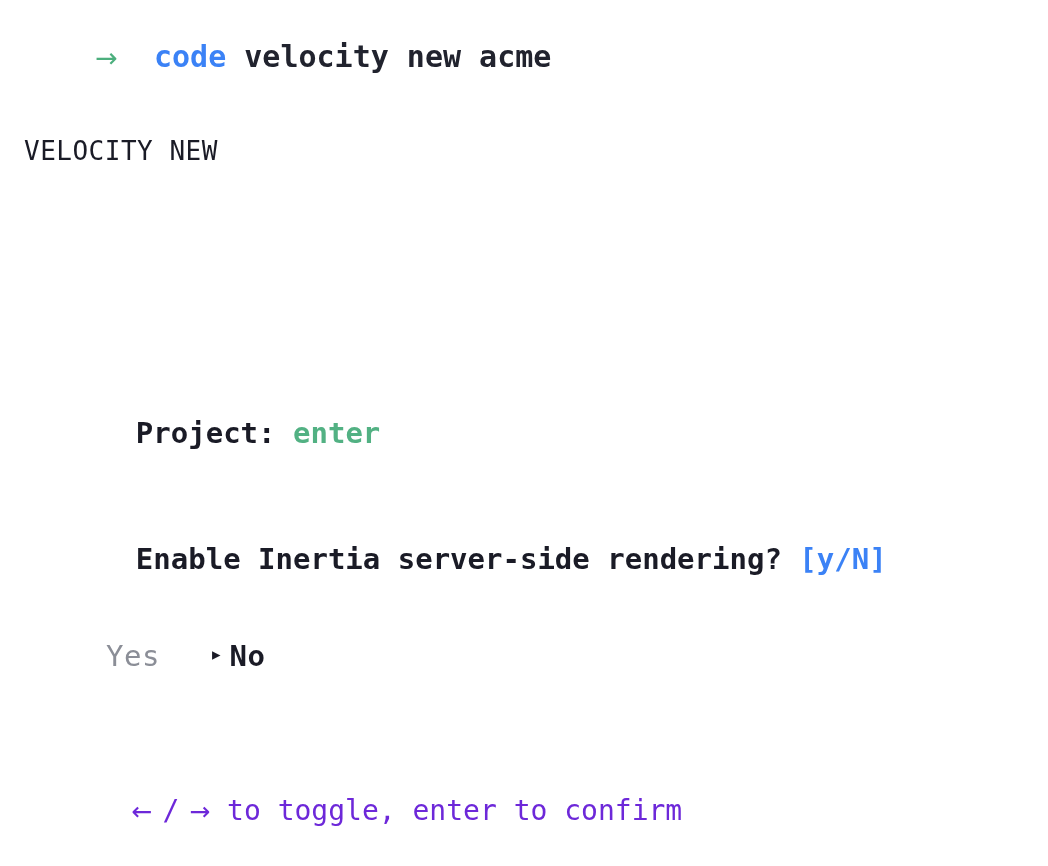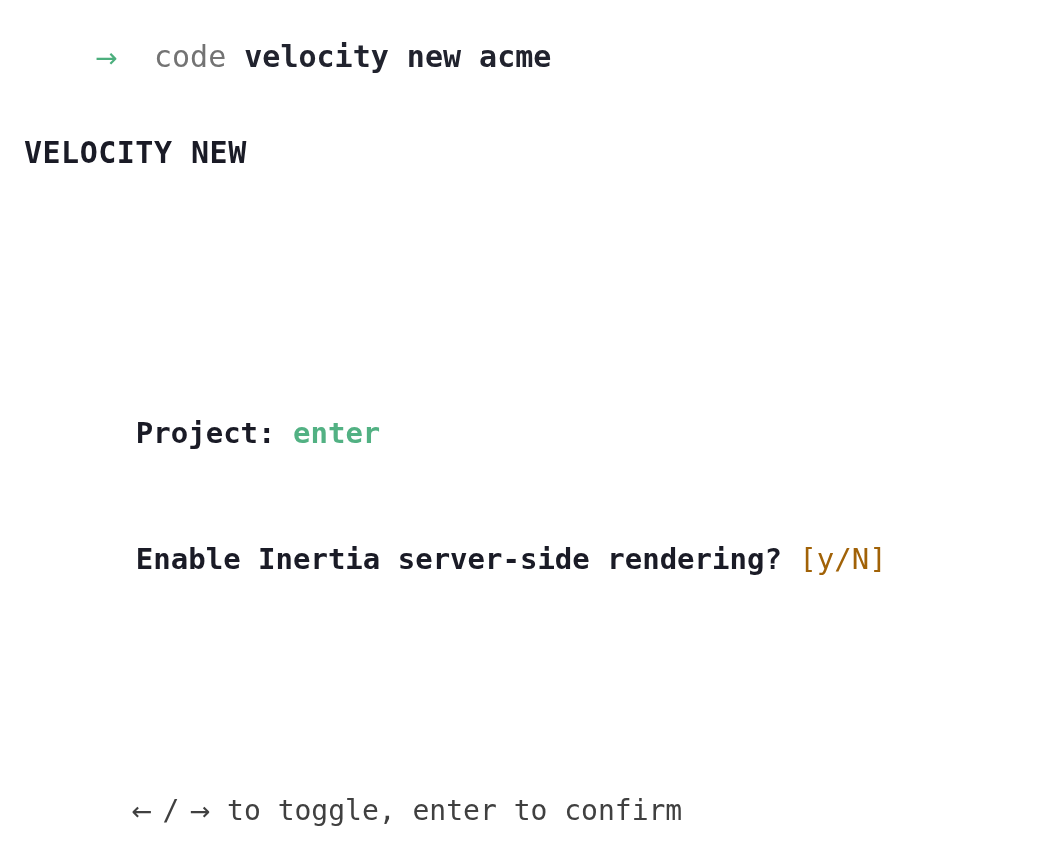--- a/index.html
+++ b/index.html
@@ -35,54 +35,54 @@
     top: 12px;
     font-size: 30px;
   }
   .prompt-arrow {
     color: #4caf7d;
     font-size: 27px;
     font-family: "DejaVu Sans", sans-serif;
   }
   .prompt-gap { color: transparent; }
   .prompt-cmd {
-    color: #737373;
-    font-weight: 400;
+    color: #3b82f6;
+    font-weight: 700;
   }
   .prompt-args {
     color: #21232e;
     font-weight: 700;
   }
 
   
   #page-title {
     left: 24px;
     top: 138px;
-    font-size: 30px;
-    font-weight: 700;
+    font-size: 26px;
+    font-weight: 400;
     letter-spacing: 0.5px;
     color: #1a1b26;
   }
 
   
   .field-row {
     left: 66px;
     font-size: 29px;
   }
   .field-label {
     color: #1a1b26;
     font-weight: 700;
   }
   .field-value {
     color: #52b183;
     font-weight: 700;
   }
   .field-hint {
-    color: #a16207;
-    font-weight: 400;
+    color: #3b82f6;
+    font-weight: 700;
   }
 
   #row-project-type { top: 264px; }
   #row-database     { top: 390px; }
   #row-question     { top: 516px; }
 
   
   #toggle-row {
     left: 106px;
     top: 642px;
@@ -106,21 +106,21 @@
     position: relative;
     top: -6px;
     font-family: "DejaVu Sans", sans-serif;
   }
 
   
   #footer-hint {
     left: 64px;
     top: 769px;
     font-size: 28px;
-    color: #404040;
+    color: #6d28d9;
     font-weight: 400;
   }
   #footer-hint .kbd {
     font-family: "DejaVu Sans", sans-serif;
     font-size: 25px;
   }
 </style>
 </head>
 <body>
 
@@ -134,18 +134,23 @@
 
 
   <div class="line field-row" id="row-database">
     <span class="field-label">Project:</span><span class="prompt-gap">&nbsp;</span><span class="field-value">enter</span>
   </div>
 
   <div class="line field-row" id="row-question">
     <span class="field-label">Enable Inertia server-side rendering?</span><span class="prompt-gap">&nbsp;</span><span class="field-hint">[y/N]</span>
   </div>
 
+  <div class="line" id="toggle-row">
+    <span class="toggle-option">Yes</span>
+    <span class="toggle-marker">▸</span>
+    <span class="toggle-option selected">No</span>
+  </div>
 
   <div class="line" id="footer-hint">
     <span class="kbd">←</span><span style="margin:0 10px;">/</span><span class="kbd">→</span><span> to toggle, enter to confirm</span>
   </div>
 
 </div>
 
 </body></html>

